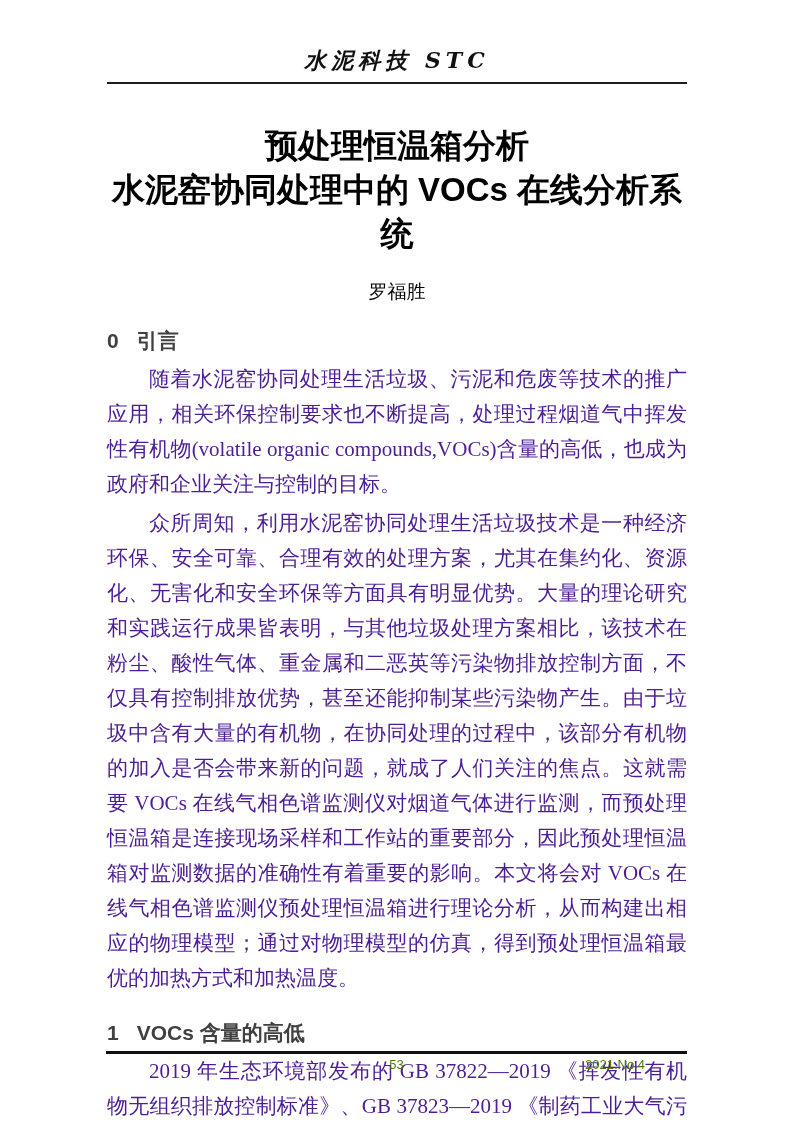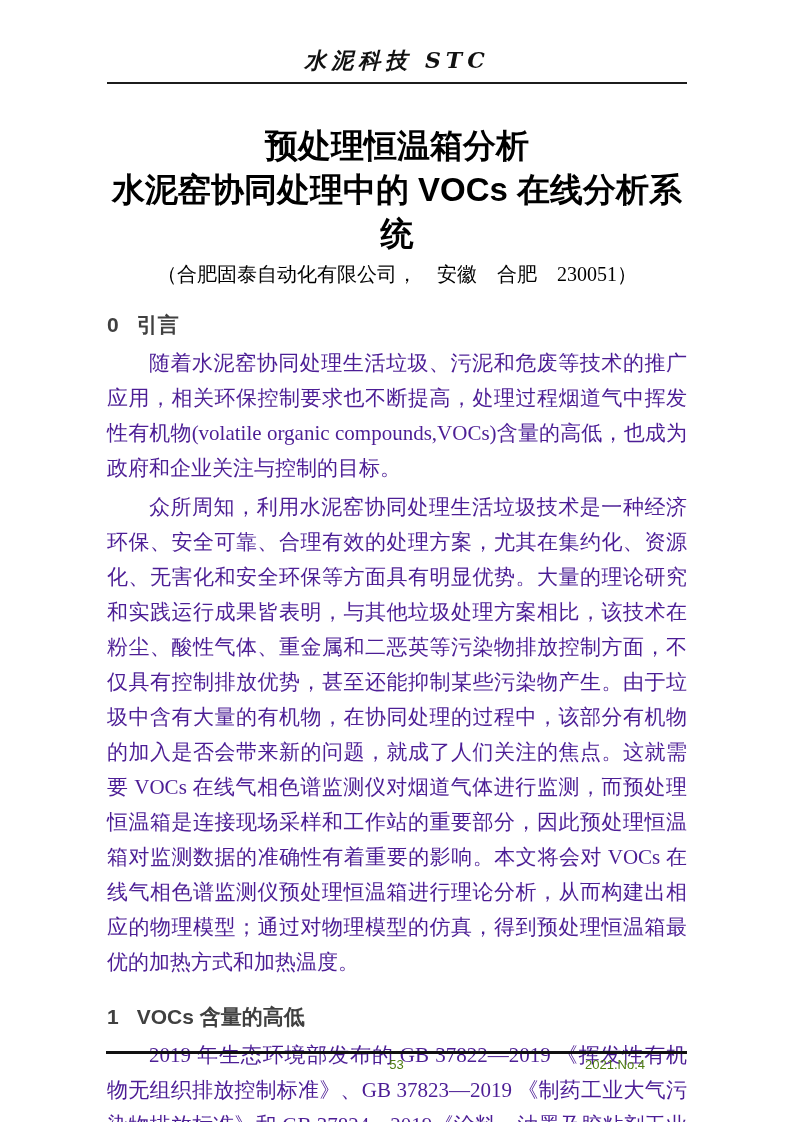--- a/index.html
+++ b/index.html
@@ -120,22 +120,22 @@
 <div class="page">
 
   <div class="journal-header">水泥科技 STC</div>
   <hr class="header-rule">
 
   <div class="article-title">
     <div>预处理恒温箱分析</div>
     <div>水泥窑协同处理中的 VOCs 在线分析系统</div>
   </div>
 
+  <div class="author-name">罗福胜</div>
 
-  <div class="author-affiliation">（合肥固泰自动化有限公司，　安徽　合肥　230051）</div>
 
   <section>
     <h2 class="section-heading">
       <span class="sec-num">0</span><span class="sec-title">引言</span>
     </h2>
     <p class="body-paragraph">随着水泥窑协同处理生活垃圾、污泥和危废等技术的推广应用，相关环保控制要求也不断提高，处理过程烟道气中挥发性有机物(volatile organic compounds,VOCs)含量的高低，也成为政府和企业关注与控制的目标。</p>
     <p class="body-paragraph">众所周知，利用水泥窑协同处理生活垃圾技术是一种经济环保、安全可靠、合理有效的处理方案，尤其在集约化、资源化、无害化和安全环保等方面具有明显优势。大量的理论研究和实践运行成果皆表明，与其他垃圾处理方案相比，该技术在粉尘、酸性气体、重金属和二恶英等污染物排放控制方面，不仅具有控制排放优势，甚至还能抑制某些污染物产生。由于垃圾中含有大量的有机物，在协同处理的过程中，该部分有机物的加入是否会带来新的问题，就成了人们关注的焦点。这就需要 VOCs 在线气相色谱监测仪对烟道气体进行监测，而预处理恒温箱是连接现场采样和工作站的重要部分，因此预处理恒温箱对监测数据的准确性有着重要的影响。本文将会对 VOCs 在线气相色谱监测仪预处理恒温箱进行理论分析，从而构建出相应的物理模型；通过对物理模型的仿真，得到预处理恒温箱最优的加热方式和加热温度。</p>
   </section>
 
   <section>

